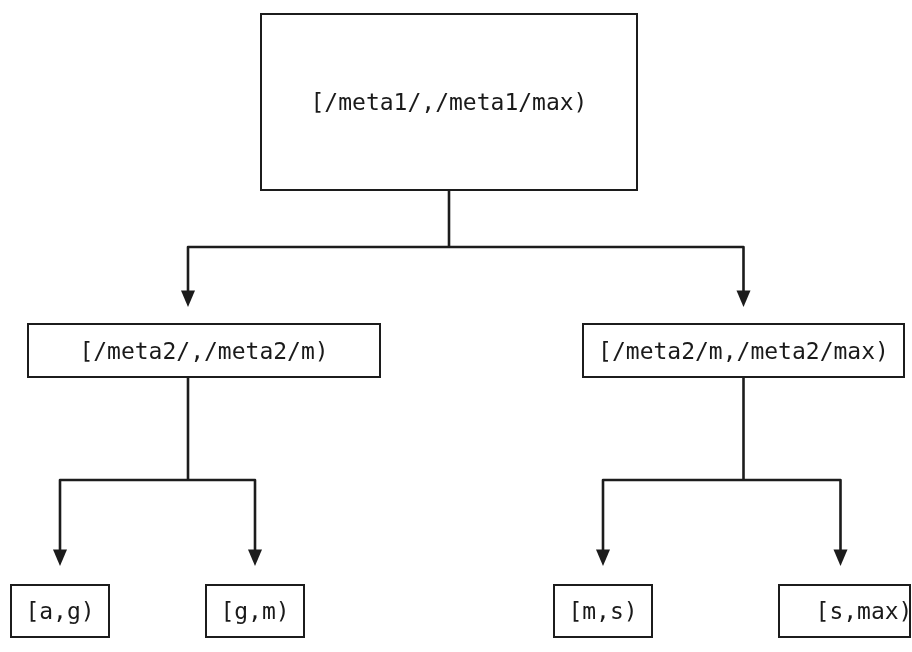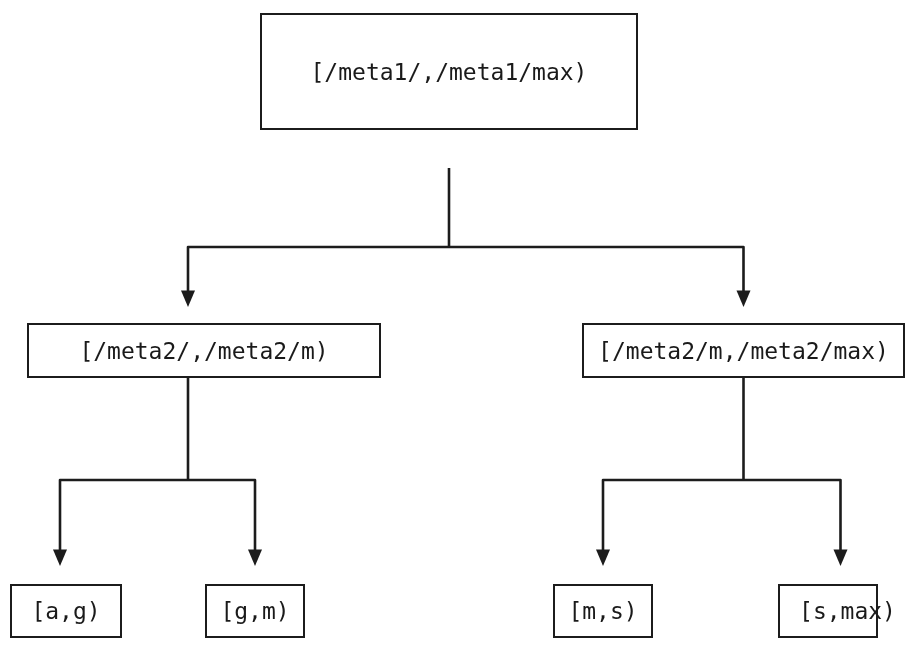--- a/index.html
+++ b/index.html
@@ -38,27 +38,27 @@
     box-sizing: border-box;
     border: 2.5px solid #1c1c1c;
     background: #ffffff;
     display: flex;
     align-items: center;
     justify-content: center;
     font-size: 23px;
     color: #1a1a1a;
     white-space: nowrap;
   }
-  .node-root    { left: 260px; top: 13px;  width: 378px; height: 117px; }
+  .node-root    { left: 260px; top: 13px;  width: 378px; height: 178px; }
   .node-l2-left { left: 27px;  top: 323px; width: 354px; height: 55px; }
   .node-l2-right{ left: 582px; top: 323px; width: 323px; height: 55px; }
-  .node-leaf-ag { left: 10px;  top: 584px; width: 112px; height: 54px; }
+  .node-leaf-ag { left: 10px;  top: 584px; width: 100px; height: 54px; }
   .node-leaf-gm { left: 205px; top: 584px; width: 100px; height: 54px; }
   .node-leaf-ms { left: 553px; top: 584px; width: 100px; height: 54px; }
-  .node-leaf-smax { left: 778px; top: 584px; width: 100px; height: 54px; padding-left: 39px; }
+  .node-leaf-smax { left: 778px; top: 584px; width: 133px; height: 54px; padding-left: 39px; }
 </style>
 </head>
 <body>
 
 <div class="canvas">
 
   <svg class="edges" viewBox="0 0 912 652" xmlns="http://www.w3.org/2000/svg">
 
     <path d="M449 168 V247"></path>
 

